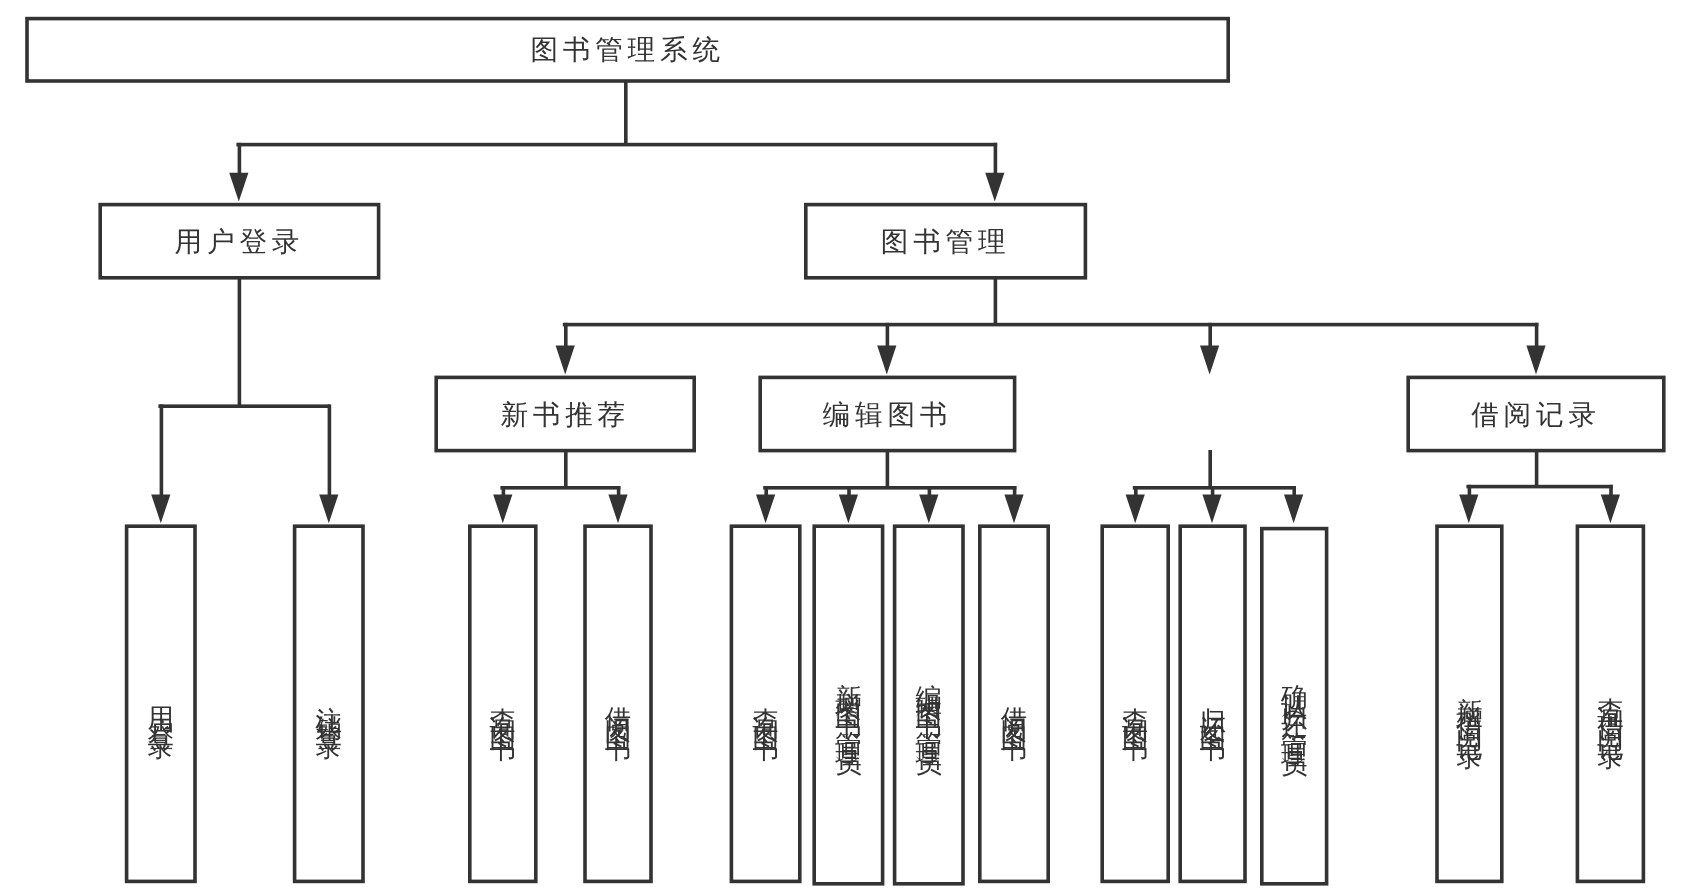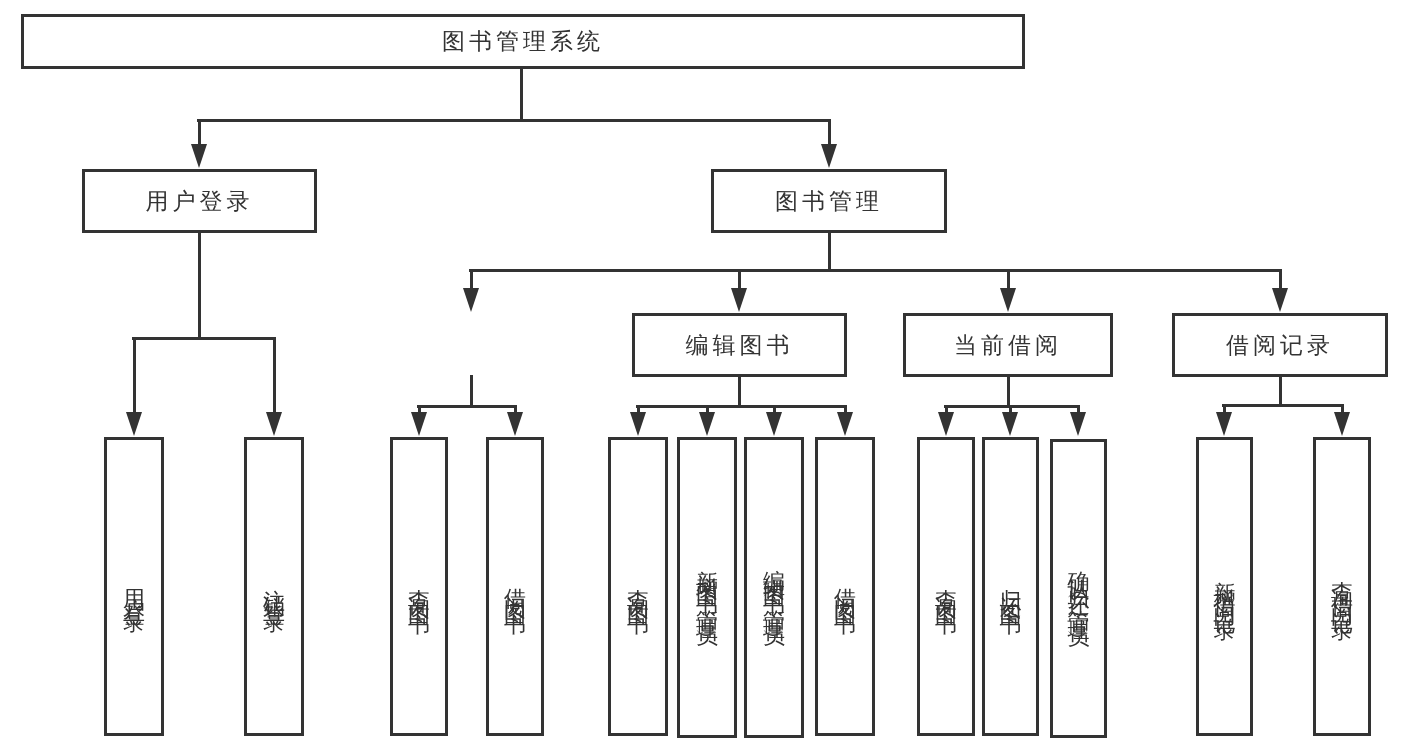--- a/index.html
+++ b/index.html
@@ -70,42 +70,42 @@
   <div class="node" style="left:21px; top:14px; width:1004px; height:55px;">图书管理系统</div>
 
   <div class="vline" style="left:520px; top:68px; height:53px;"></div>
   <div class="hline" style="left:197px; top:119px; width:634px;"></div>
   <div class="vline" style="left:198px; top:119px; height:28px;"></div>
   <div class="vline" style="left:828px; top:119px; height:28px;"></div>
   <div class="arrow" style="left:191px; top:144px;"></div>
   <div class="arrow" style="left:821px; top:144px;"></div>
 
   <div class="node" style="left:82px; top:169px; width:235px; height:64px;">用户登录</div>
-  <div class="node" style="left:711px; top:169px; width:236px; height:64px;">图书管理</div>
+  <div class="node" style="left:670px; top:169px; width:236px; height:64px;">图书管理</div>
 
   <div class="vline" style="left:198px; top:231px; height:108px;"></div>
   <div class="hline" style="left:132px; top:337px; width:143px;"></div>
   <div class="vline" style="left:133px; top:337px; height:78px;"></div>
   <div class="vline" style="left:273px; top:337px; height:78px;"></div>
   <div class="arrow" style="left:126px; top:412px;"></div>
   <div class="arrow" style="left:266px; top:412px;"></div>
 
   <div class="vline" style="left:828px; top:231px; height:40px;"></div>
   <div class="hline" style="left:469px; top:269px; width:813px;"></div>
   <div class="vline" style="left:470px; top:269px; height:22px;"></div>
   <div class="vline" style="left:738px; top:269px; height:22px;"></div>
   <div class="vline" style="left:1007px; top:269px; height:22px;"></div>
   <div class="vline" style="left:1279px; top:269px; height:22px;"></div>
   <div class="arrow" style="left:463px; top:288px;"></div>
   <div class="arrow" style="left:731px; top:288px;"></div>
   <div class="arrow" style="left:1000px; top:288px;"></div>
   <div class="arrow" style="left:1272px; top:288px;"></div>
 
+  <div class="node" style="left:362px; top:313px; width:218px; height:64px;">新书推荐</div>
   <div class="node" style="left:632px; top:313px; width:215px; height:64px;">编辑图书</div>
-  <div class="node" style="left:903px; top:313px; width:210px; height:64px;">当前借阅</div>
   <div class="node" style="left:1172px; top:313px; width:216px; height:64px;">借阅记录</div>
 
   <div class="vline" style="left:470px; top:375px; height:32px;"></div>
   <div class="hline" style="left:417px; top:405px; width:100px;"></div>
   <div class="vline" style="left:418px; top:405px; height:10px;"></div>
   <div class="vline" style="left:514px; top:405px; height:10px;"></div>
   <div class="arrow" style="left:411px; top:412px;"></div>
   <div class="arrow" style="left:507px; top:412px;"></div>
 
   <div class="vline" style="left:738px; top:375px; height:32px;"></div>

